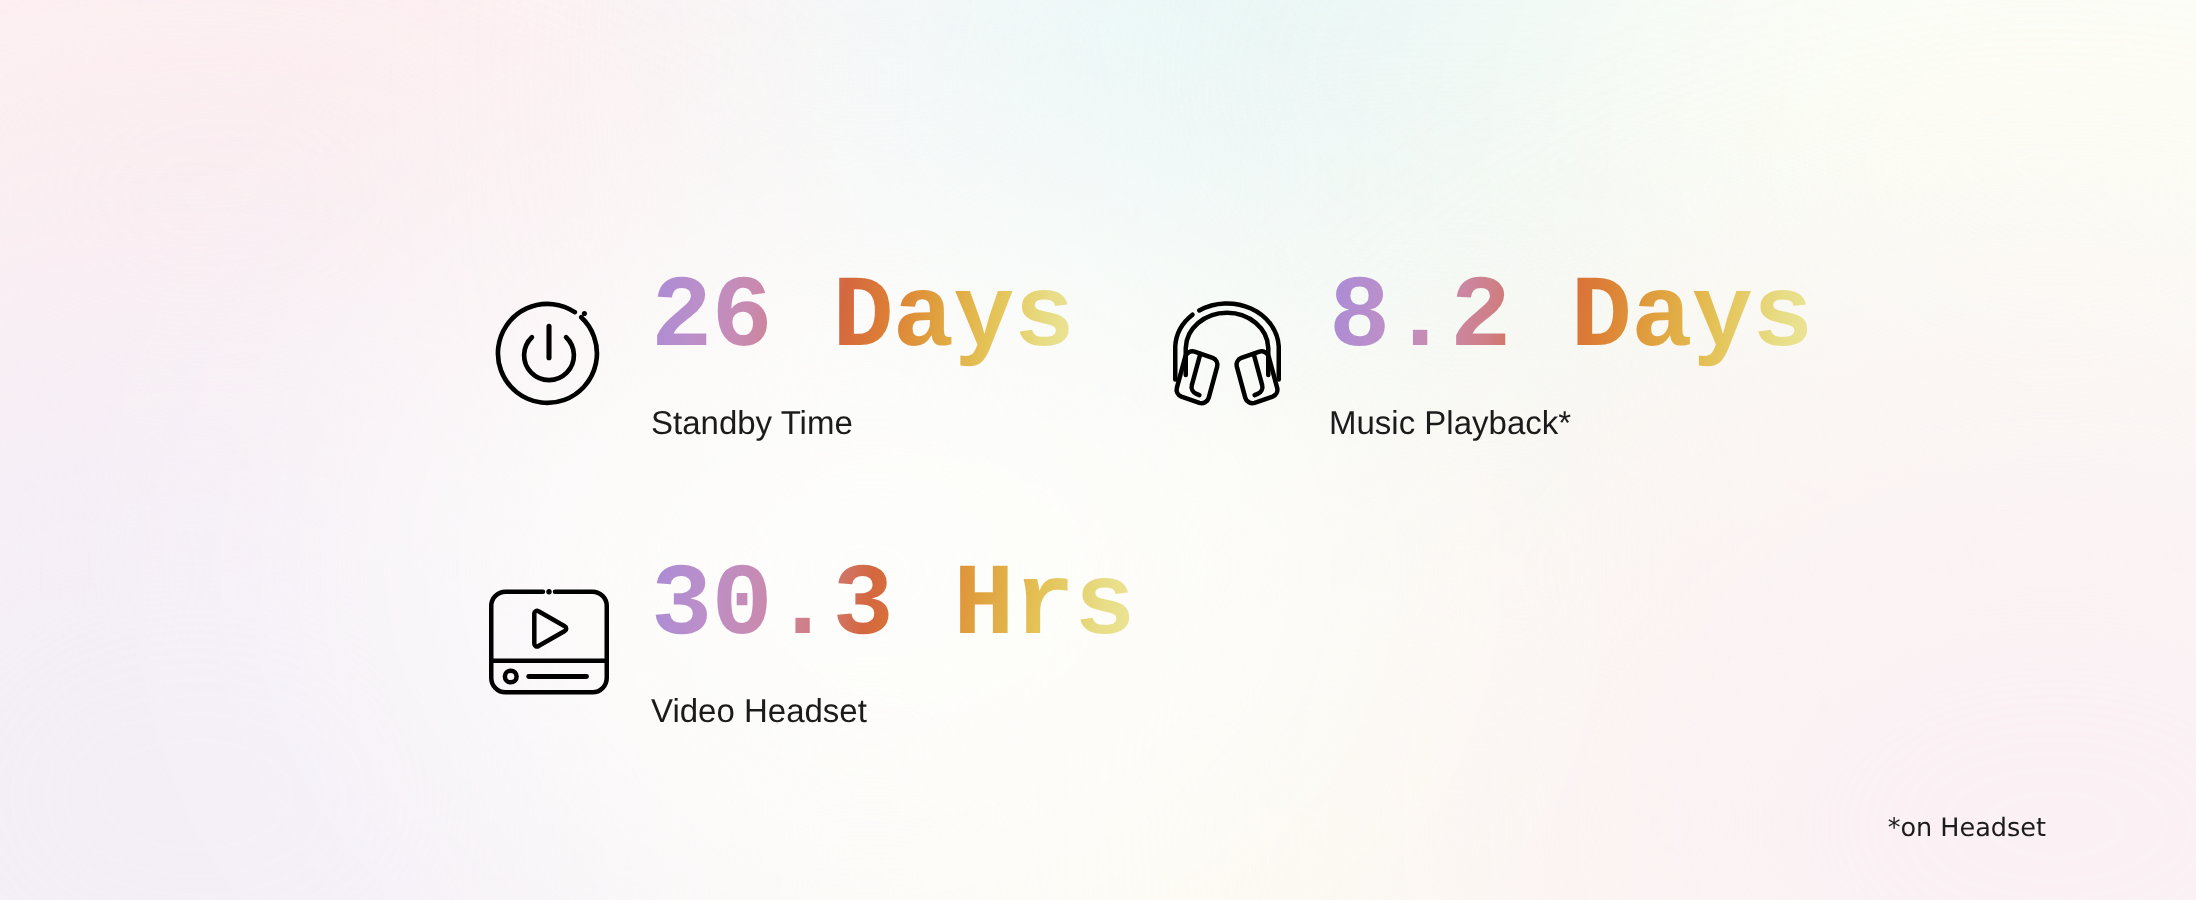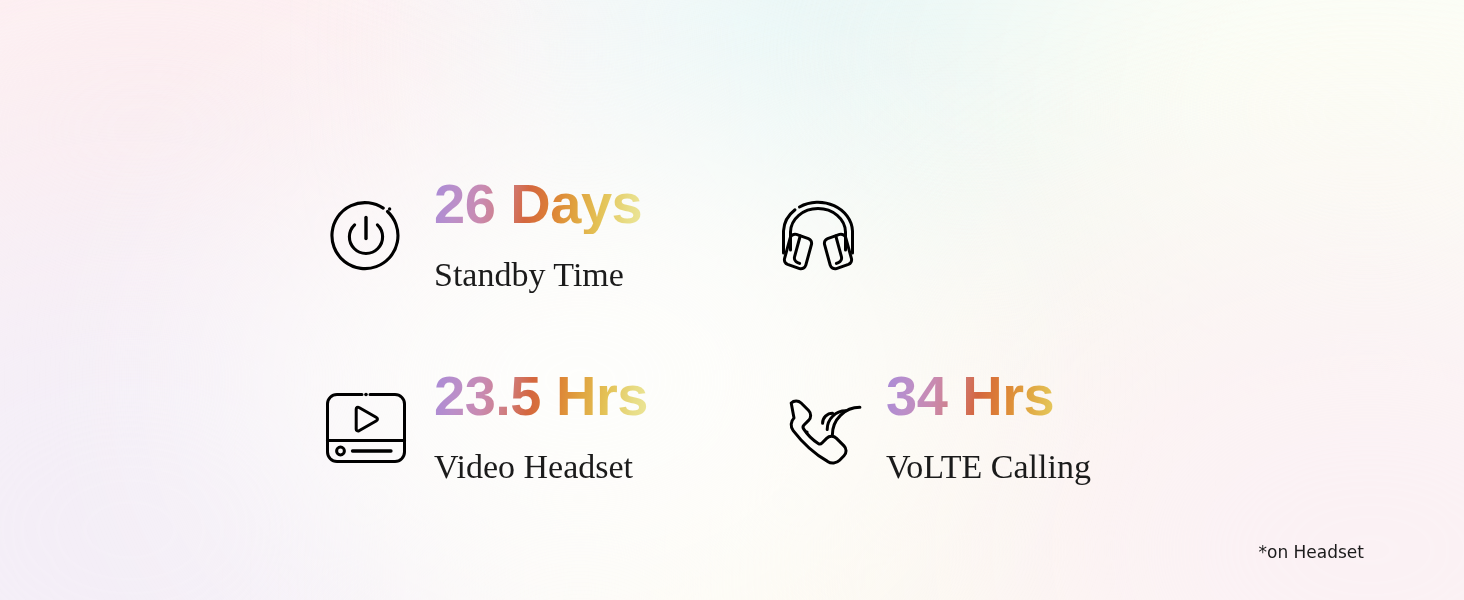--- a/index.html
+++ b/index.html
@@ -42,23 +42,23 @@
   .icon-wrap {
     width:96px; height:96px;
     flex:0 0 96px;
     display:flex; align-items:center; justify-content:center;
   }
   .icon-wrap svg { display:block; overflow:visible; }
 
   .stat-text { margin-left:20px; }
 
   .value {
-    font-family:Liberation Sans, sans-serif;
+    font-family:Liberation Mono, monospace;
     font-weight:700;
-    font-size:56px;
+    font-size:68px;
     line-height:1.05;
     letter-spacing:-0.5px;
     background:linear-gradient(100deg,
         #a98bd8 0%,
         #bb8fc9 12%,
         #c98ab0 24%,
         #cf7f86 34%,
         #d4673f 45%,
         #dd8035 56%,
         #e0a23f 67%,
@@ -66,23 +66,23 @@
         #e8dd86 92%,
         #ece69a 100%);
     -webkit-background-clip:text;
     background-clip:text;
     color:transparent;
     -webkit-text-fill-color:transparent;
     white-space:nowrap;
   }
 
   .label {
-    font-family:Liberation Serif, serif;
+    font-family:Liberation Sans, sans-serif;
     font-weight:400;
-    font-size:34px;
+    font-size:22px;
     line-height:1.25;
     color:#1b1b1b;
     margin-top:20px;
     white-space:nowrap;
   }
 
   .footnote {
     position:absolute;
     right:100px; bottom:38px;
     font-family:"DejaVu Sans", sans-serif;
@@ -142,20 +142,24 @@
 
             <path d="M25.2 42.0 L19.6 62.6 A5 5 0 0 0 22.6 68.6 L24.6 69.4"></path>
 
             <path d="M64.6 40.4 L52.6 44.6 A5 5 0 0 0 49.6 50.6 L55.2 71.2
                      A5 5 0 0 0 61.4 74.6 L73.4 70.4 A5 5 0 0 0 76.4 64.4
                      L70.8 43.8 A5 5 0 0 0 64.6 40.4 Z"></path>
 
             <path d="M60.8 42.0 L66.4 62.6 A5 5 0 0 1 63.4 68.6 L61.4 69.4"></path>
           </svg>
         </div>
+        <div class="stat-text">
+          <div class="value">8.2 Days</div>
+          <div class="label">Music Playback*</div>
+        </div>
       </div>
 
       <div class="stat">
         <div class="icon-wrap">
           <svg width="84" height="74" viewBox="0 0 84 74" fill="none" stroke="#000" stroke-width="3.0" stroke-linecap="round" stroke-linejoin="round">
 
             <path d="M38.0 3.5 L13.0 3.5 A9.5 9.5 0 0 0 3.5 13 L3.5 61
                      A9.5 9.5 0 0 0 13 70.5 L71 70.5 A9.5 9.5 0 0 0 80.5 61
                      L80.5 13 A9.5 9.5 0 0 0 71 3.5 L46.0 3.5"></path>
 
@@ -166,48 +170,24 @@
             <path d="M35.0 16.5 L52.5 26.5 A1.8 1.8 0 0 1 52.5 29.7
                      L35.0 39.7 A1.8 1.8 0 0 1 32.2 38.2 L32.2 18.0
                      A1.8 1.8 0 0 1 35.0 16.5 Z"></path>
 
             <circle cx="16.5" cy="60.0" r="3.9"></circle>
 
             <path d="M28.5 60.0 L67.0 60.0" stroke-width="3.3"></path>
           </svg>
         </div>
         <div class="stat-text">
-          <div class="value">23.5 Hrs</div>
+          <div class="value">30.3 Hrs</div>
           <div class="label">Video Headset</div>
         </div>
       </div>
 
-      <div class="stat">
-        <div class="icon-wrap">
-          <svg width="86" height="86" viewBox="0 0 86 86" fill="none" stroke="#000" stroke-width="3.0" stroke-linecap="round" stroke-linejoin="round">
-
-            <path d="M16.2 18.0 A7 7 0 0 1 26.1 18.0 L33.6 25.5
-                     A7 7 0 0 1 33.6 35.4 L29.0 40.0
-                     A3 3 0 0 0 28.6 43.8 C32.2 49.4 37.6 54.8 43.2 58.4
-                     A3 3 0 0 0 47.0 58.0 L51.6 53.4 A7 7 0 0 1 61.5 53.4
-                     L69.0 60.9 A7 7 0 0 1 69.0 70.8 L64.6 75.2
-                     A9.5 9.5 0 0 1 52.6 76.4 C41.0 69.8 28.0 58.4 18.2 45.6
-                     A9.5 9.5 0 0 1 19.0 33.0 Z"></path>
-
-            <circle cx="32.0" cy="47.0" r="1.6" fill="#000" stroke="none"></circle>
-
-            <path d="M47.6 38.2 A10 10 0 0 1 57.6 28.2"></path>
-            <path d="M52.2 44.4 A18.6 18.6 0 0 1 70.8 25.8"></path>
-            <path d="M57.4 49.8 A27.5 27.5 0 0 1 84.9 22.3"></path>
-          </svg>
-        </div>
-        <div class="stat-text">
-          <div class="value">34 Hrs</div>
-          <div class="label">VoLTE Calling</div>
-        </div>
-      </div>
 
     </div>
 
     <div class="footnote">*on Headset</div>
 
   </div>
 </div>
 
 </body></html>

